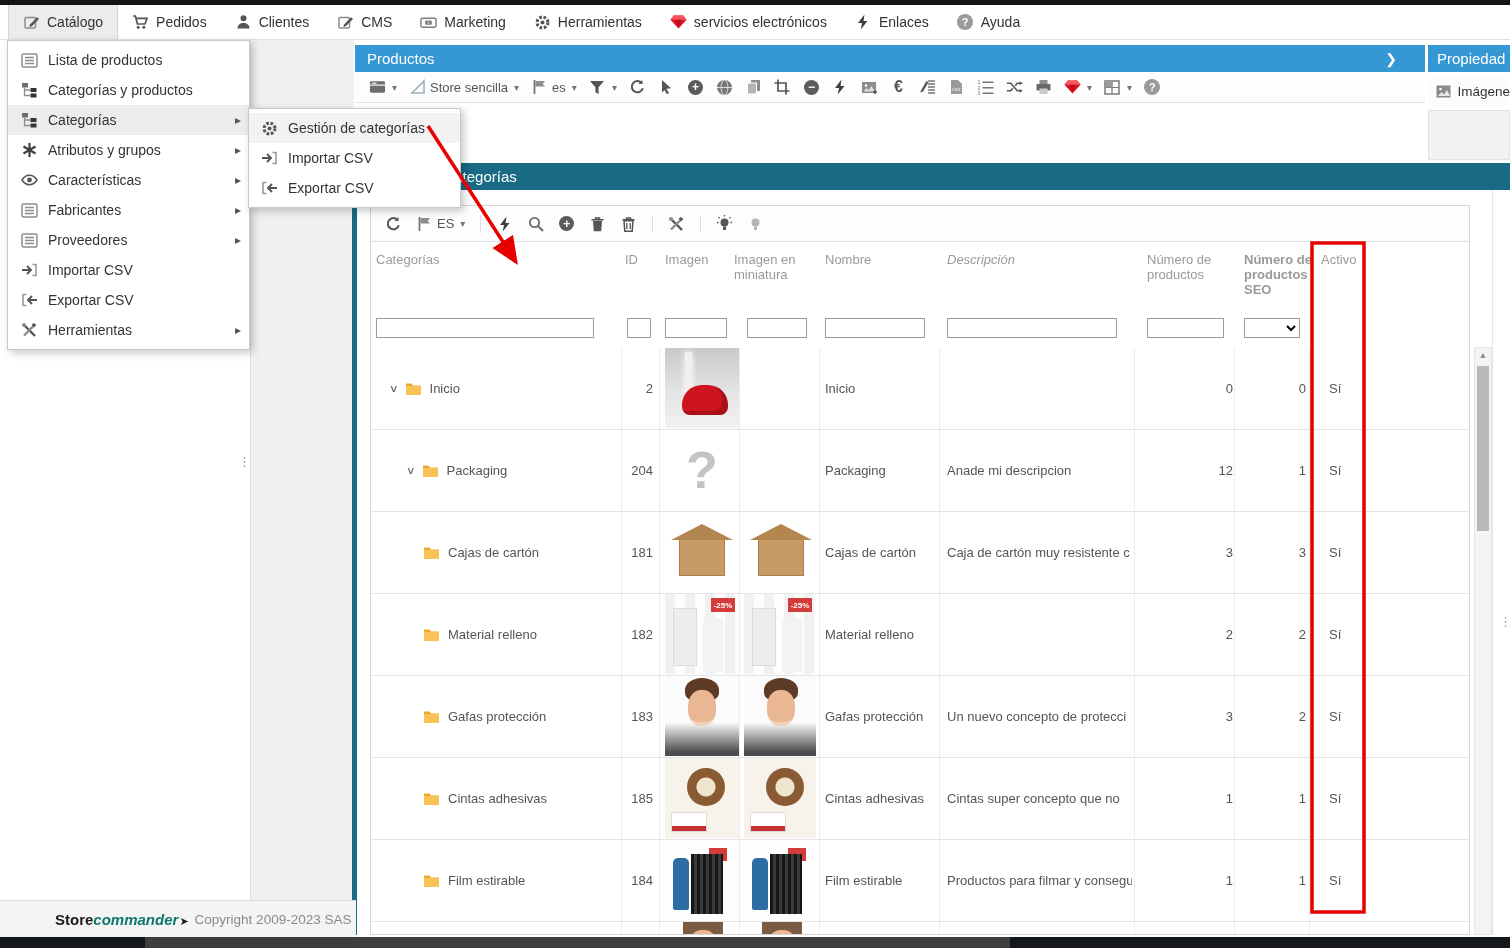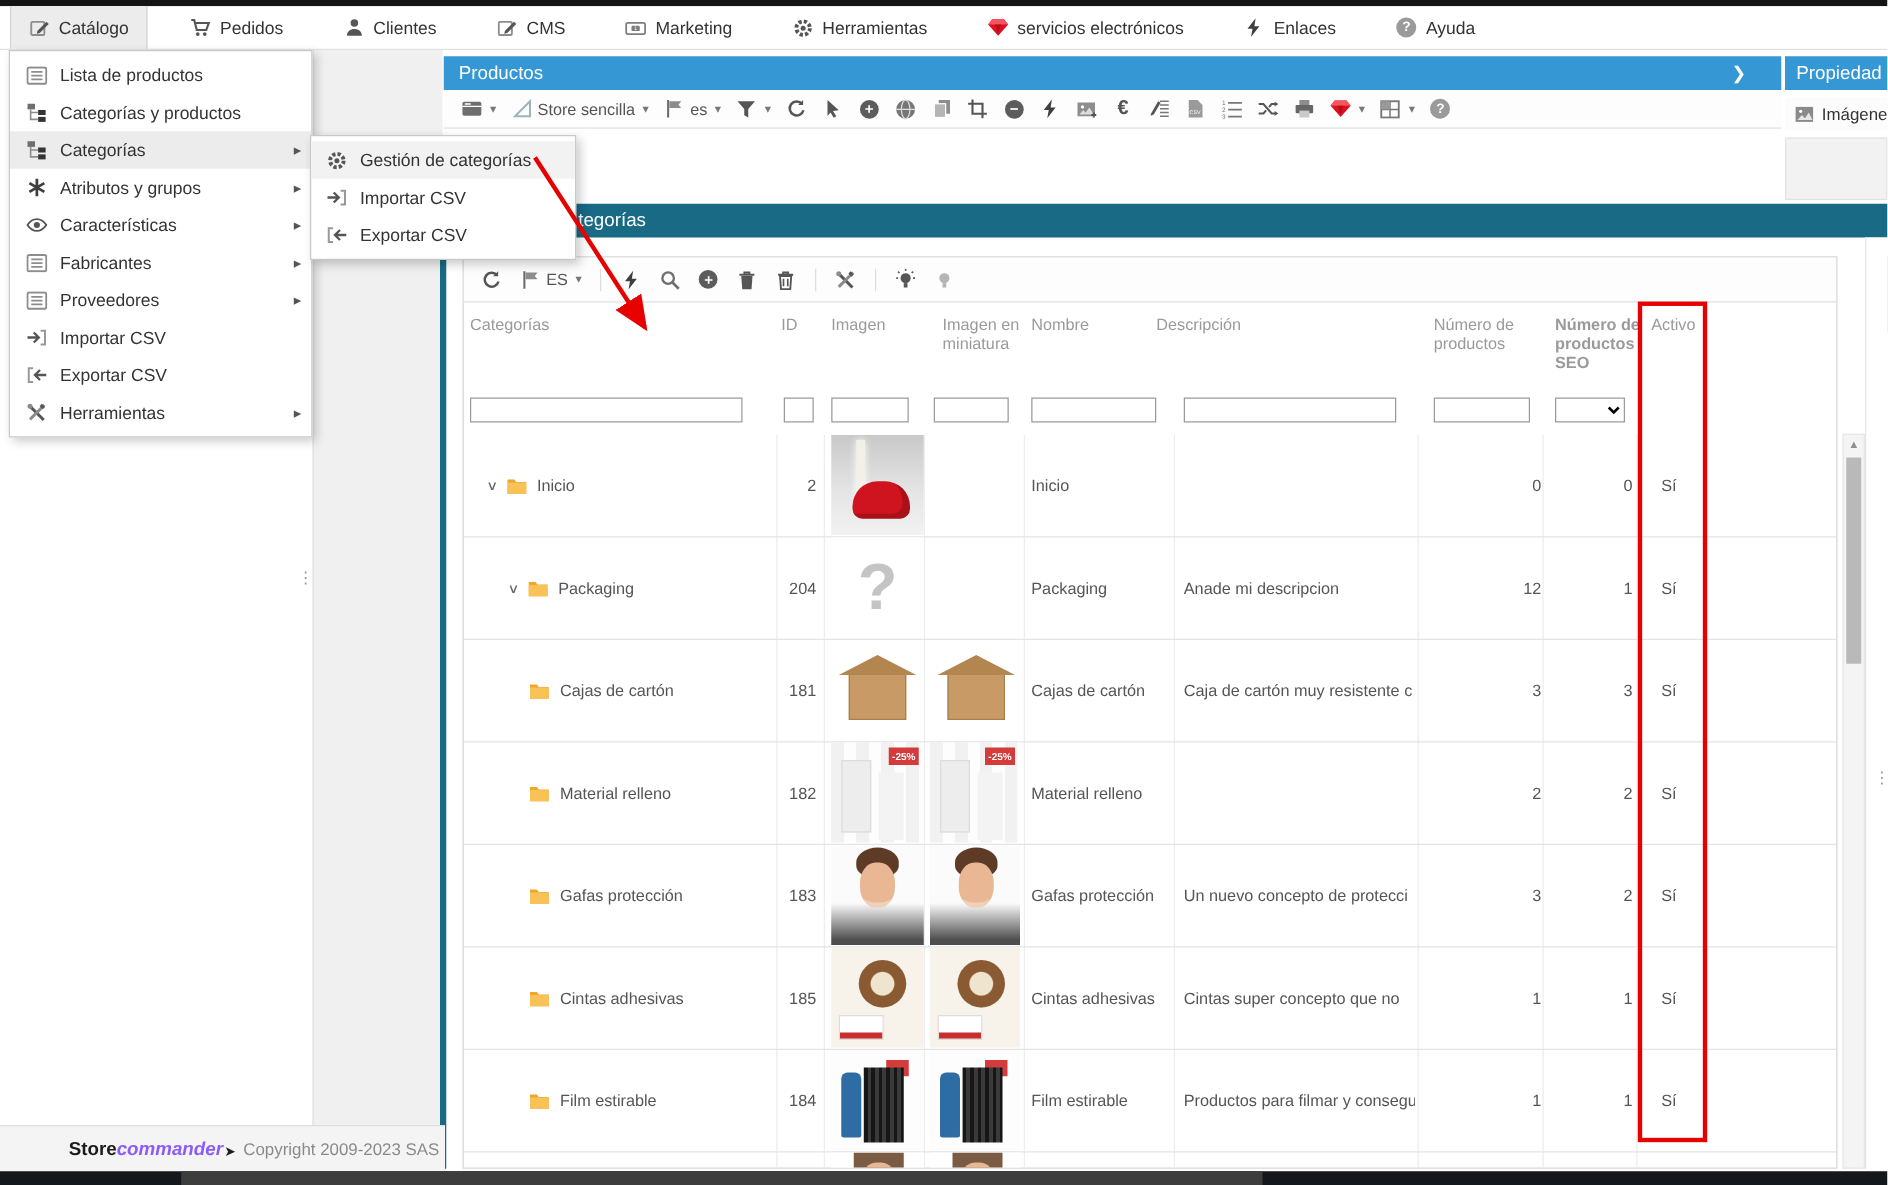--- a/index.html
+++ b/index.html
@@ -5,21 +5,21 @@
   html,body{margin:0;padding:0;}
   body{
     width:1510px;height:948px;position:relative;overflow:hidden;
     font-family:"Liberation Sans","DejaVu Sans",sans-serif;
     background:#ffffff;color:#444;font-size:13px;
   }
   .abs{position:absolute;}
   
   #top-strip{left:0;top:0;width:1510px;height:5px;background:#141414;}
   #menubar{left:0;top:5px;width:1510px;height:35px;background:#fff;border-bottom:1px solid #e2e2e2;
-    display:flex;align-items:stretch;padding-left:8px;box-sizing:border-box;gap:20px;}
+    display:flex;align-items:stretch;padding-left:8px;box-sizing:border-box;}
   .mb-item{display:flex;align-items:center;gap:7px;padding:0 14px;font-size:14px;color:#333;cursor:default;}
   .mb-item.active{background:#ececec;border-left:1px solid #d5d5d5;border-right:1px solid #d5d5d5;}
   .icn{display:inline-flex;align-items:center;justify-content:center;width:17px;height:17px;line-height:1;}
   .icn svg{display:block;}
   .q-circle{display:inline-flex;align-items:center;justify-content:center;width:16px;height:16px;border-radius:50%;
     background:#9a9a9a;color:#fff;font-size:11px;font-weight:bold;}
   .dark-circle{display:inline-flex;align-items:center;justify-content:center;width:15px;height:15px;border-radius:50%;
     background:#5c5c5c;color:#fff;font-size:12px;font-weight:bold;line-height:1;}
   .glyph{font-size:16px;color:#555;font-weight:bold;line-height:1;}
   
@@ -111,21 +111,21 @@
   
   #v-scroll{left:1474px;top:347px;width:18px;height:588px;background:#f4f4f4;border:1px solid #e6e6e6;box-sizing:border-box;}
   #v-scroll .sb-up{position:absolute;top:2px;left:0;width:100%;text-align:center;color:#8f8f8f;font-size:9px;}
   #v-scroll .sb-thumb{position:absolute;top:18px;left:2px;width:12px;height:165px;background:#b9b9b9;}
   #right-strip{left:1492px;top:190px;width:18px;height:745px;background:#fff;border-left:1px solid #e6e6e6;}
   #right-strip .dots{position:absolute;top:428px;left:6px;color:#999;font-size:13px;line-height:7px;}
   
   #footer{left:0;top:900px;width:356px;height:37px;background:#f4f4f4;border-top:1px solid #ddd;
     display:flex;align-items:center;padding-left:55px;box-sizing:border-box;z-index:40;white-space:nowrap;overflow:hidden;}
   #logo-store{font-weight:bold;font-size:15px;color:#1b1b1b;}
-  #logo-commander{font-weight:bold;font-style:italic;font-size:15px;color:#8b5cf6;}
+  #logo-commander{font-weight:bold;font-style:italic;font-size:15px;color:#0f766e;}
   #logo-arrow{color:#1b1b1b;font-size:11px;margin:4px 6px 0 1px;}
   #footer-copy{color:#8a8a8a;font-size:13.5px;}
   
   #bottom-bar{left:0;top:937px;width:1510px;height:11px;background:#14181d;z-index:45;}
   #bottom-bar .seg{position:absolute;left:145px;top:0;width:865px;height:11px;background:#3d3d3d;}
   
   #annot{left:0;top:0;width:1510px;height:948px;z-index:100;pointer-events:none;}
 </style>
 </head>
 <body>
@@ -643,23 +643,23 @@
             <rect x="7" y="11.5" width="3" height="3.5" fill="#b5b5b5"></rect>
           </svg>
         </span>
       </span>
     </div>
 
   <div id="cat-table-head">
     <div class="th" style="left:5px;">Categorías</div>
     <div class="th" style="left:254px;">ID</div>
     <div class="th" style="left:294px;">Imagen</div>
-    <div class="th" style="left:383px;width:72px;">Imagen en miniatura</div>
+    <div class="th" style="left:363px;width:72px;">Imagen en miniatura</div>
     <div class="th" style="left:454px;">Nombre</div>
-    <div class="th" style="left:554px;">Descripción</div>
+    <div class="th" style="left:576px;font-style:italic;">Descripción</div>
     <div class="th" style="left:776px;width:80px;">Número de productos</div>
     <div class="th" style="left:873px;width:72px;font-weight:bold;">Número de productos SEO</div>
     <div class="th" style="left:950px;">Activo</div>
   </div>
 
   <div id="cat-filters">
     <input class="flt" style="left: 5px; width: 218px;">
     <input class="flt" style="left: 256px; width: 24px;">
     <input class="flt" style="left: 294px; width: 62px;">
     <input class="flt" style="left: 376px; width: 60px;">

